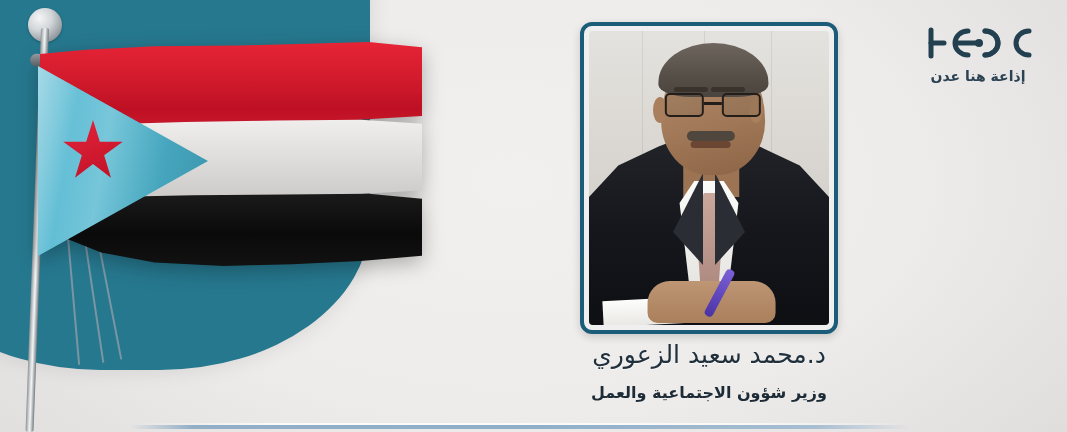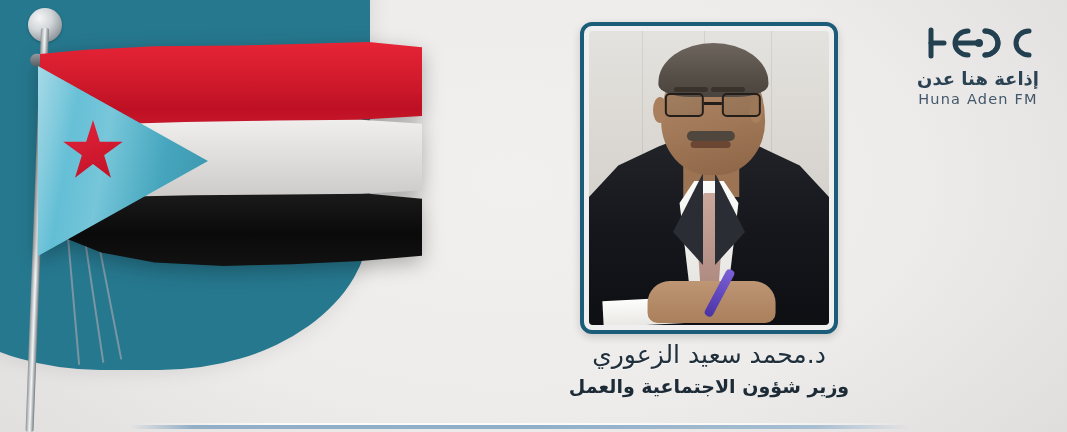--- a/index.html
+++ b/index.html
@@ -190,33 +190,33 @@
   .caption{
     position:absolute; left:500px; top:340px; width:418px;
     text-align:center; direction:rtl;
   }
   .caption .name{
     font-size:25px; font-weight:normal; color:#20303C;
     letter-spacing:0px; line-height:1.18;
     text-shadow:0 1px 1px rgba(255,255,255,.6);
   }
   .caption .role{
-    margin-top:5px;
-    font-size:19px; font-weight:bold; color:#1D2B36;
+    margin-top:13px;
+    font-size:16px; font-weight:bold; color:#1D2B36;
     line-height:1.2;
   }
 
   
   .logo{
     position:absolute; right:14px; top:22px;
     width:150px; text-align:center;
   }
   .logo-mark{ display:block; margin:0 auto; }
   .logo-ar{
-    margin-top:4px; font-size:18px; font-weight:bold;
+    margin-top:4px; font-size:14px; font-weight:bold;
     color:#2A4252; direction:rtl; letter-spacing:1px;
   }
   .logo-en{
     margin-top:2px; font-size:14.5px; color:#43586A;
     letter-spacing:1.2px;
   }
 
   
   .bottom-rule{
     position:absolute; left:130px; bottom:3px;
@@ -296,19 +296,18 @@
         <path d="M9 21 H22"></path>
         <path d="M46 9 A13 12 0 1 0 46 33"></path>
         <path d="M34 21 H58"></path>
         <path d="M63 9 A13 12 0 1 1 63 33"></path>
         <path d="M63 9 A13 12 0 1 1 63 33" transform="translate(0,0)"></path>
         <path d="M107 9 A13 12 0 1 0 107 33"></path>
       </g>
       <circle cx="57" cy="21" r="4" fill="#22404F"></circle>
     </svg>
     <div class="logo-ar">إذاعة هنا عدن</div>
-    <div class="logo-en">Huna Aden FM</div>
   </div>
 
   <div class="bottom-rule-hi"></div>
   <div class="bottom-rule"></div>
 
 </div>
 
 </body></html>

